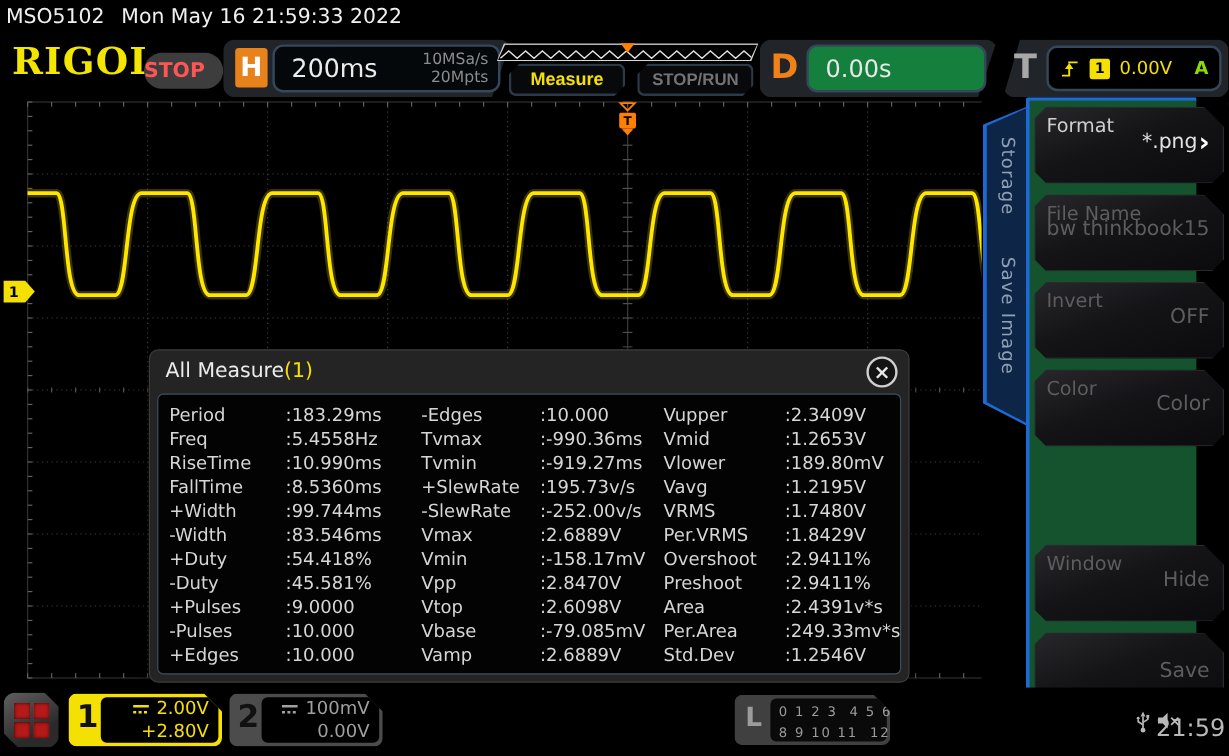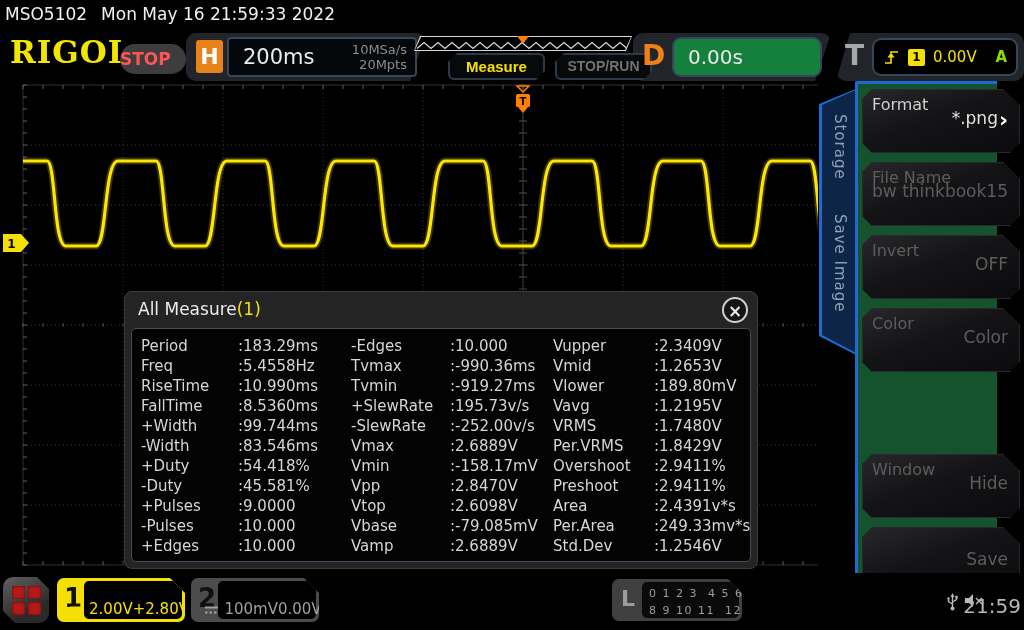--- a/index.html
+++ b/index.html
@@ -16,32 +16,32 @@
         color:#f2e600;z-index:8;letter-spacing:1px;}
   .stop-pill{left:120px;top:44px;width:66px;height:30px;border-radius:16px;background:#3d3d3d;
         color:#ff5555;font-weight:bold;font-size:17px;line-height:30px;z-index:8;}
   .shell{background:#212529;z-index:7;}
   .shell-h{left:186px;top:33px;width:240px;height:48px;clip-path:polygon(0 0,100% 0,calc(100% - 16px) 100%,0 100%);border-radius:10px;}
   .shell-d{left:633px;top:33px;width:198px;height:48px;clip-path:polygon(0 0,100% 0,calc(100% - 16px) 100%,0 100%);border-radius:10px;}
   .shell-t{left:836px;top:33px;width:188px;height:48px;clip-path:polygon(14px 0,100% 0,100% 100%,0 100%);border-radius:10px;}
   .h-badge{left:196px;top:40px;width:27px;height:33px;background:#e8821a;border-radius:3px;color:#fff;
         font-weight:bold;font-size:22px;text-align:center;line-height:33px;z-index:8;}
   .h-box{left:227px;top:37px;width:190px;height:40px;background:#05080b;border:2px solid #35475a;
-        border-radius:4px;display:flex;align-items:center;z-index:8;box-sizing:border-box;}
+        border-radius:9px;display:flex;align-items:center;z-index:8;box-sizing:border-box;}
   .h-box .tb{font-size:21px;color:#ececec;margin-left:14px;}
   .h-box .rates{margin-left:auto;text-align:right;padding-right:8px;font-size:13px;color:#8c8c8c;line-height:15px;}
   .membar-out{left:414px;top:36px;width:218px;height:15px;background:#d8d8d8;
         clip-path:polygon(6px 0,100% 0,calc(100% - 6px) 100%,0 100%);z-index:8;}
   .membar-in{position:absolute;left:1px;top:1px;right:1px;bottom:1px;background:#000;
         clip-path:polygon(6px 0,100% 0,calc(100% - 6px) 100%,0 100%);}
   .mem-tri{left:517px;top:36px;width:0;height:0;border-left:6px solid transparent;
         border-right:6px solid transparent;border-top:8px solid #ff8000;z-index:9;}
   .tbtn{position:absolute;background:#08090b;border:2px solid #2c3a48;border-radius:6px;
         clip-path:polygon(9px 0,100% 0,100% calc(100% - 9px),calc(100% - 9px) 100%,0 100%,0 9px);
-        font-weight:bold;text-align:center;z-index:8;box-sizing:border-box;padding:0;cursor:pointer;margin-left:24px;}
+        font-weight:bold;text-align:center;z-index:8;box-sizing:border-box;padding:0;cursor:pointer;}
   .measure{left:424px;top:53px;width:97px;height:27px;color:#f5e003;font-size:15px;line-height:23px;}
   .stoprun{left:531px;top:53px;width:97px;height:27px;color:#737373;font-size:14px;line-height:23px;}
   .d-label{left:642px;top:39px;font-size:28px;font-weight:bold;color:#f08018;z-index:8;}
   .d-box{left:672px;top:37px;width:150px;height:40px;background:#15803d;border:2px solid #35475a;
         border-radius:9px;z-index:8;box-sizing:border-box;}
   .d-box span{display:block;font-size:20px;color:#e8e8e8;padding:6px 0 0 14px;}
   .t-label{left:845px;top:39px;font-size:28px;font-weight:bold;color:#a8a8a8;z-index:8;}
   .t-box{left:872px;top:38px;width:146px;height:38px;background:#000;border:2px solid #35475a;
         border-radius:9px;display:flex;align-items:center;gap:8px;padding:0 9px;z-index:8;box-sizing:border-box;}
   .t-src{width:17px;height:17px;background:#f5e003;color:#000;font-size:12px;font-weight:bold;
@@ -98,21 +98,21 @@
         clip-path:polygon(0 0,calc(100% - 12px) 0,100% 12px,100% 100%,12px 100%,0 calc(100% - 12px));
         display:grid;grid-template-columns:13px 13px;grid-auto-rows:13px;gap:3px;
         justify-content:center;align-content:center;cursor:pointer;}
   .rsq{background:#b51a1a;box-shadow:inset 0 0 3px #5c0000;}
   .ch{position:absolute;top:5px;width:128px;height:44px;border-radius:7px;
         clip-path:polygon(0 0,calc(100% - 15px) 0,100% 15px,100% 100%,0 100%);cursor:pointer;}
   .ch1{left:57px;background:#f5e003;}
   .ch2{left:191px;background:#4c4c4c;}
   .chnum{position:absolute;left:7px;top:5px;font-size:26px;font-weight:bold;color:#111;}
   .chbody{position:absolute;left:27px;top:3px;right:3px;bottom:3px;background:#000;border-radius:5px;
-        display:flex;flex-direction:row;justify-content:center;align-items:flex-end;padding-right:8px;box-sizing:border-box;}
+        display:flex;flex-direction:column;justify-content:center;align-items:flex-end;padding-right:8px;box-sizing:border-box;}
   .chrow{font-size:15px;line-height:19px;display:flex;align-items:center;gap:5px;}
   .ch1 .chrow{color:#f5e003;}
   .ch2 .chrow{color:#a0a0a0;}
   .logic{position:absolute;left:612px;top:6px;width:130px;height:42px;background:#404040;border-radius:7px;
         clip-path:polygon(0 0,calc(100% - 14px) 0,100% 14px,100% 100%,0 100%);cursor:pointer;}
   .lnum{position:absolute;left:9px;top:7px;font-size:22px;font-weight:bold;color:#9c9c9c;}
   .lbody{position:absolute;left:30px;top:3px;right:3px;bottom:3px;background:#0a0a0a;border-radius:5px;
         padding:3px 0 0 7px;box-sizing:border-box;}
   .lrow{font-size:11px;letter-spacing:1.5px;color:#9c9c9c;line-height:17px;white-space:pre;}
   .tray-ico{position:absolute;top:20px;}

